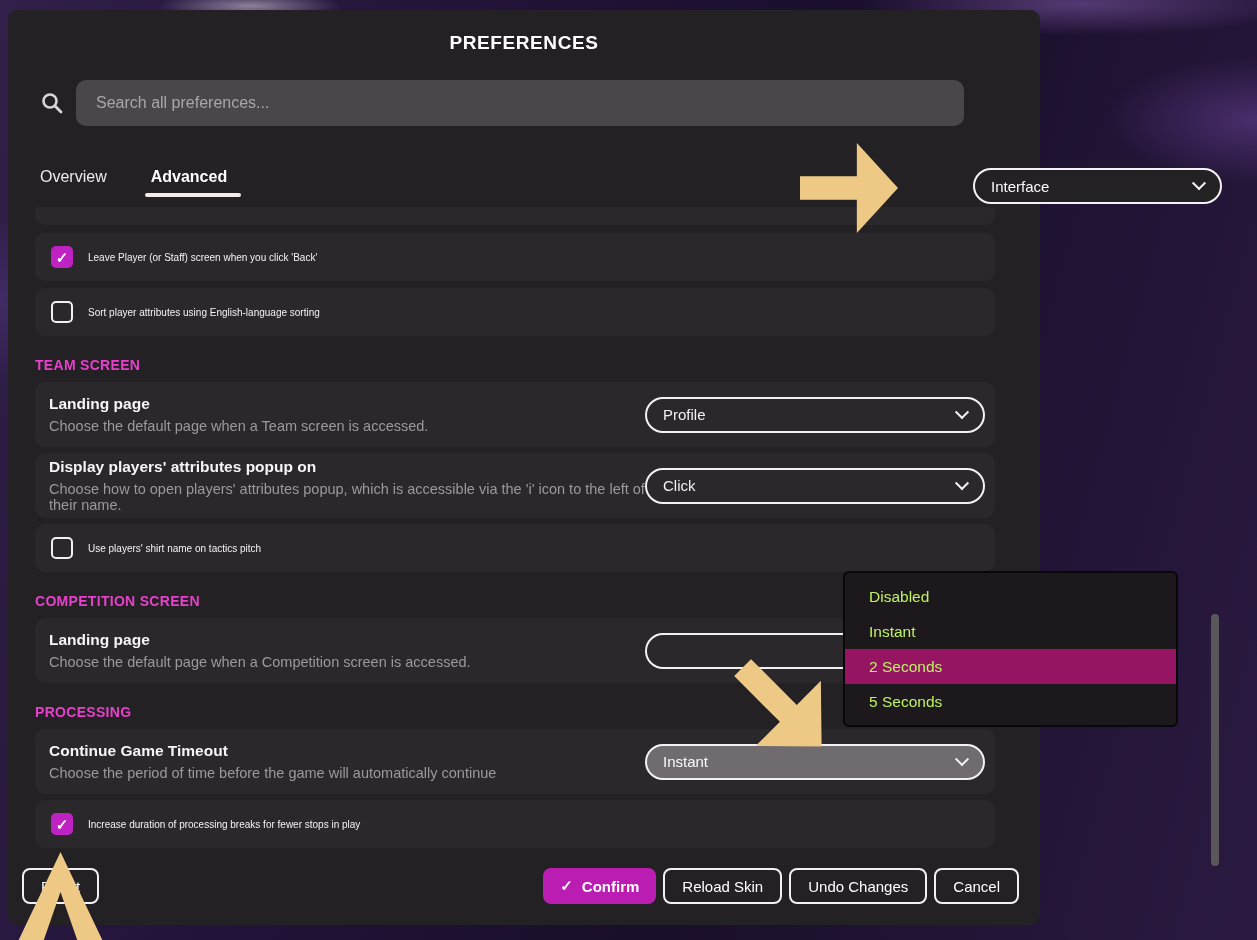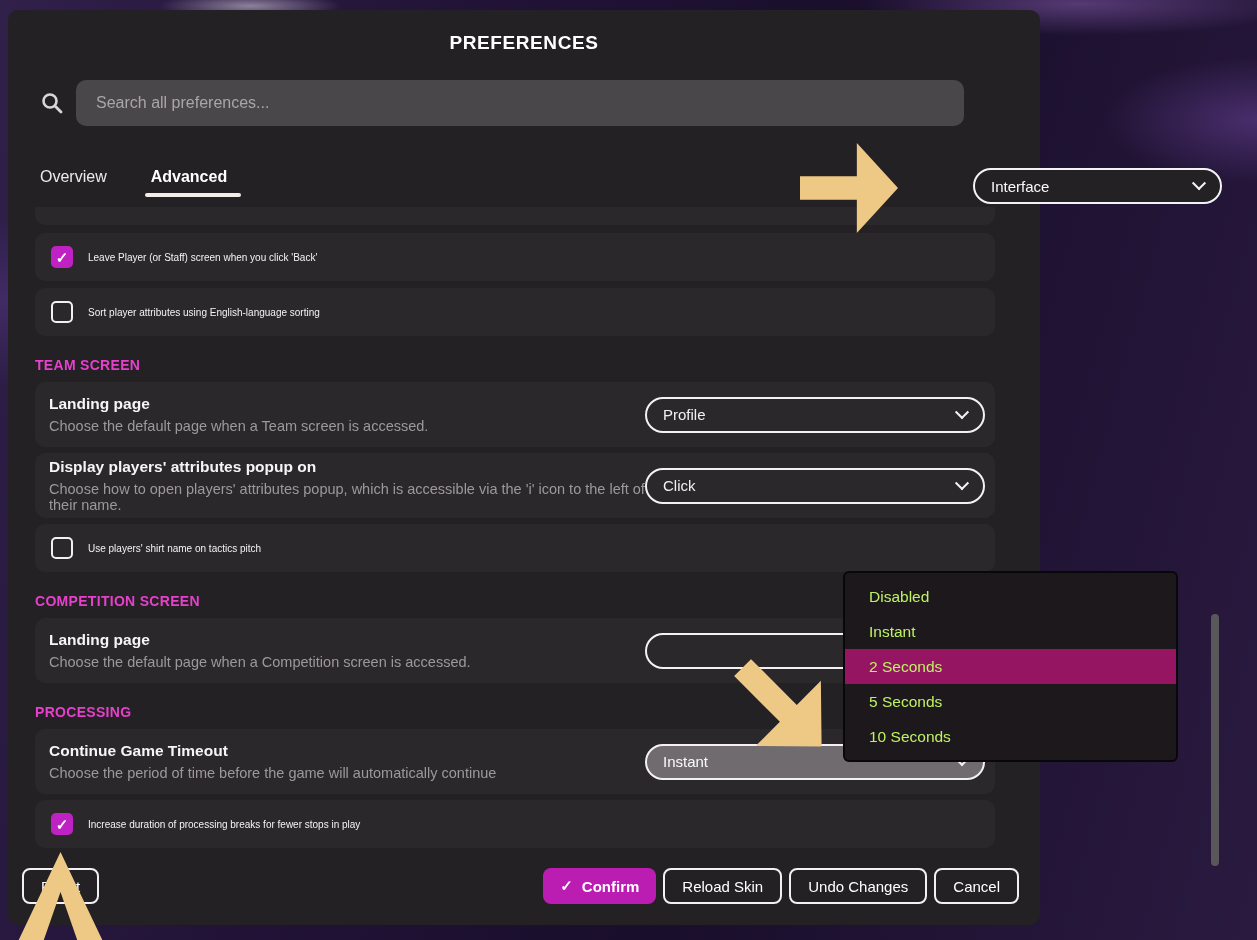--- a/index.html
+++ b/index.html
@@ -268,20 +268,19 @@
 <div class="panel-select">
   <span>Interface</span>
   <span class="chev"></span>
 </div>
 
 <div class="timeout-menu">
   <div class="menu-item">Disabled</div>
   <div class="menu-item">Instant</div>
   <div class="menu-item hl">2 Seconds</div>
   <div class="menu-item">5 Seconds</div>
-  <div class="menu-item">10 Seconds</div>
 </div>
 
 <div class="scroll-thumb"></div>
 
 <div class="big-arrow arrow-right"></div>
 <div class="big-arrow arrow-diag"></div>
 <div class="big-arrow arrow-up"></div>
 
 </body></html>

